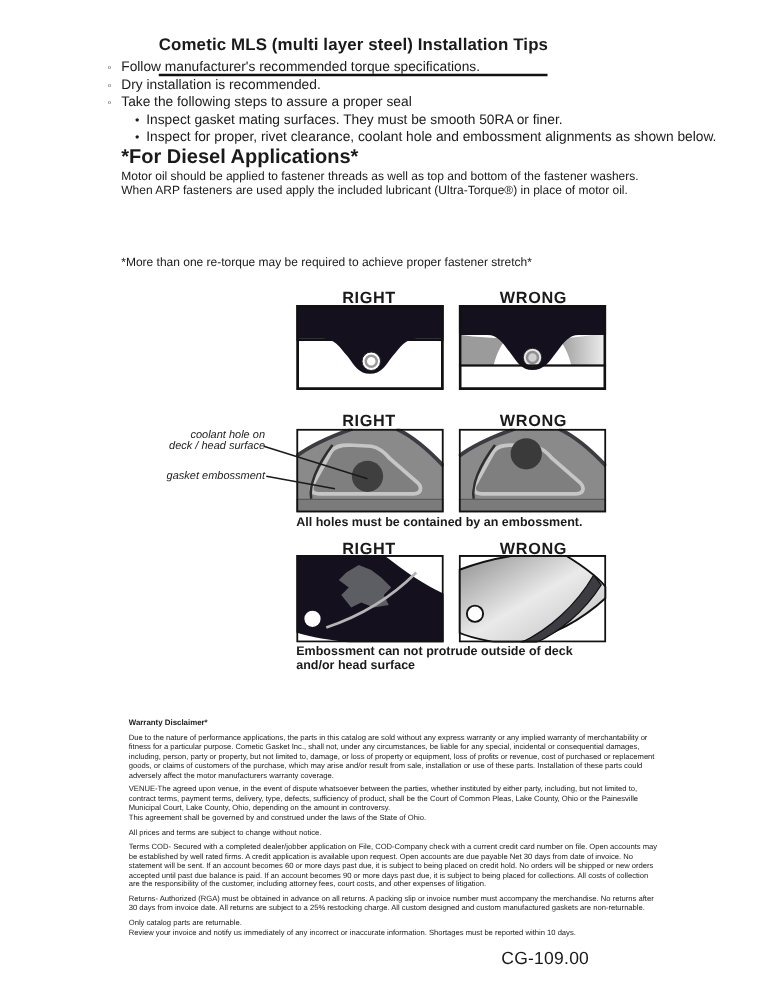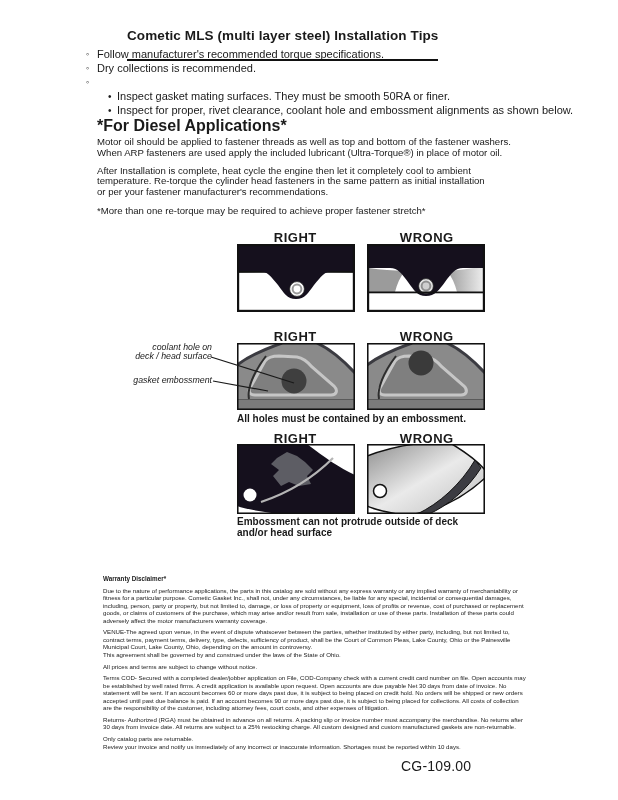--- a/index.html
+++ b/index.html
@@ -51,41 +51,39 @@
 
   <div class="abs title">Cometic MLS (multi layer steel) Installation Tips</div>
 
   <div class="abs bullets">
     <div class="b-row">
       <span class="b-marker">◦</span>
       <span>Follow manufacturer's recommended torque specifications.</span>
     </div>
     <div class="b-row">
       <span class="b-marker">◦</span>
-      <span>Dry collections is recommended.</span>
+      <span>Dry installation is recommended.</span>
     </div>
     <div class="b-row">
       <span class="b-marker">◦</span>
+      <span>Take the following steps to assure a proper seal</span>
     </div>
     <div class="b-row sub">
       <span class="b-marker">•</span>
       <span>Inspect gasket mating surfaces.  They must be smooth 50RA or finer.</span>
     </div>
     <div class="b-row sub">
       <span class="b-marker">•</span>
       <span>Inspect for proper, rivet clearance, coolant hole and embossment alignments as shown below.</span>
     </div>
   </div>
 
   <div class="abs diesel-h">*For Diesel Applications*</div>
   <div class="abs para p1">Motor oil should be applied to fastener threads as well as top and bottom of the fastener washers.
 When ARP fasteners are used apply the included lubricant (Ultra-Torque®) in place of motor oil.</div>
-  <div class="abs para p2">After Installation is complete, heat cycle the engine then let it completely cool to ambient
-temperature. Re-torque the cylinder head fasteners in the same pattern as initial installation
-or per your fastener manufacturer's recommendations.</div>
   <div class="abs para p3">*More than one re-torque may be required to achieve proper fastener stretch*</div>
 
   <div class="abs lbl-row g1l">
     <span>RIGHT</span>
     <span>WRONG</span>
   </div>
   <div class="abs box-row g1b">
     <svg width="118" height="68" viewBox="0 0 118 68">
       <rect x="0" y="0" width="118" height="68" fill="#ffffff"></rect>
       <polygon points="2,23 34,27.5 2,29" fill="#adadad"></polygon>

